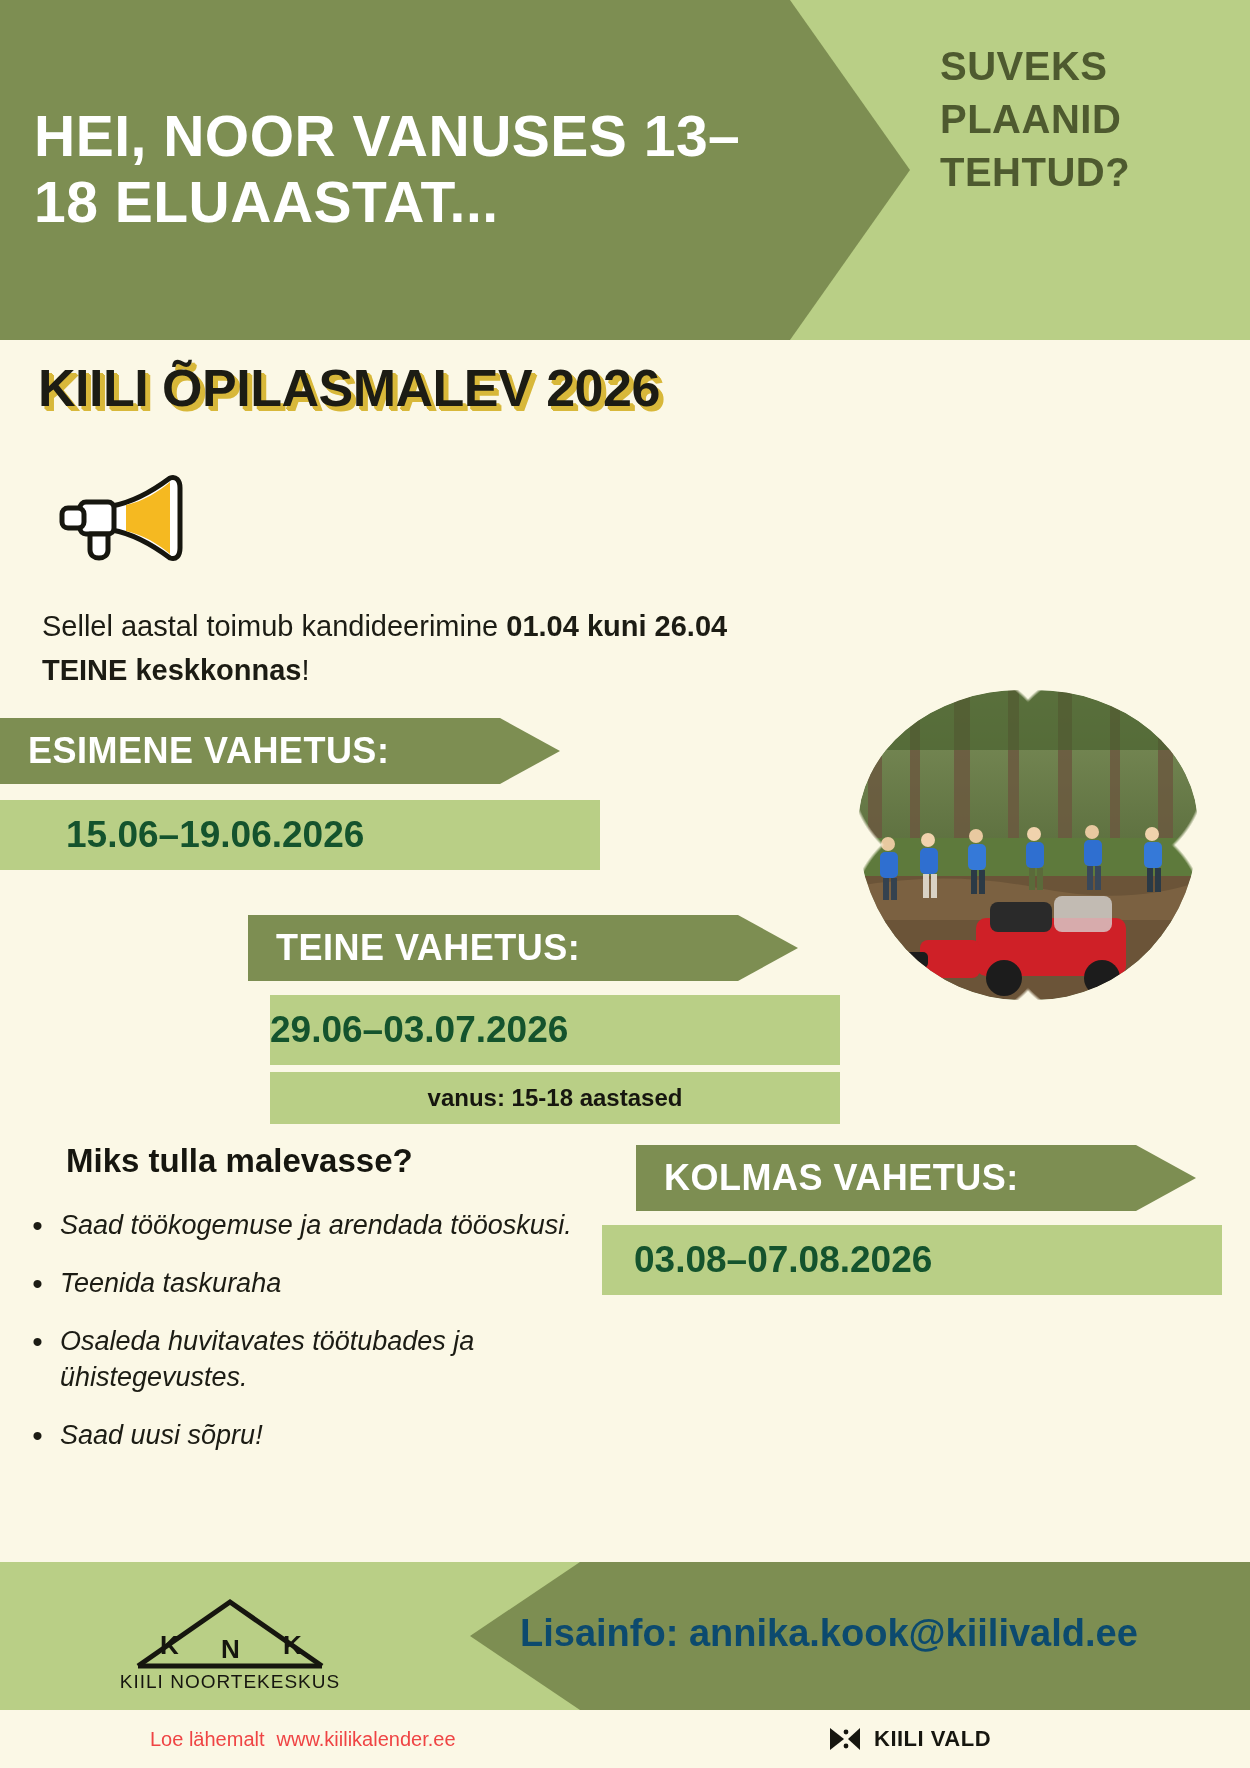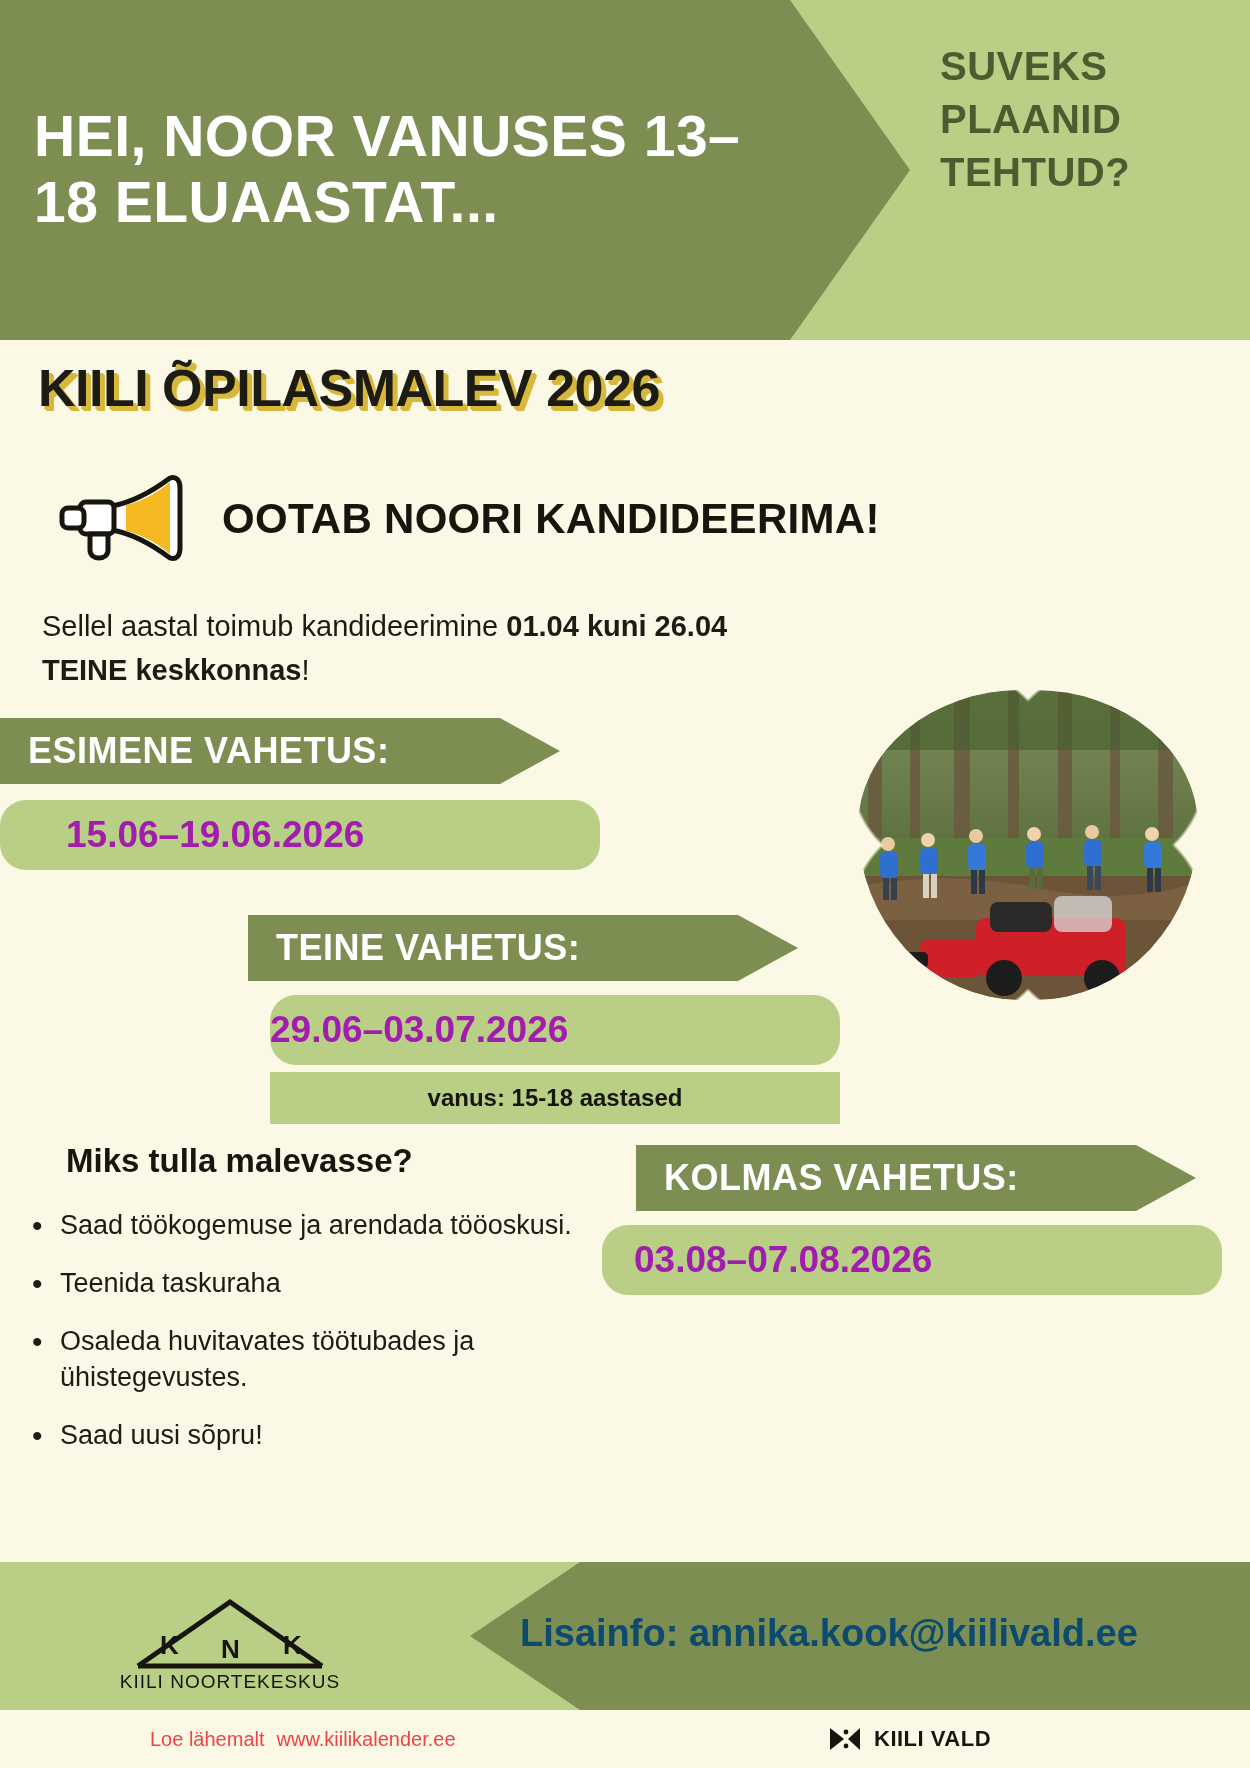--- a/index.html
+++ b/index.html
@@ -123,24 +123,24 @@
     color: #ffffff;
     font-size: 36px;
     font-weight: 800;
     letter-spacing: 0.5px;
     display: flex; align-items: center;
   }
   .shift-date {
     position: absolute;
     height: 70px;
     background: #b9cf86;
-    color: #a21caf;
+    color: #14532d;
     font-size: 37px;
     font-weight: 800;
-    display: flex; align-items: center; border-radius: 26px;
+    display: flex; align-items: center;
   }
 
   
   .shift1-label {
     top: 718px; left: 0; width: 560px;
     clip-path: polygon(0 0, 500px 0, 560px 33px, 500px 66px, 0 66px);
     padding-left: 28px;
   }
   .shift1-date {
     top: 800px; left: 0; width: 600px;
@@ -192,20 +192,21 @@
     width: 580px;
     list-style: none;
   }
   .why-list li {
     position: relative;
     font-size: 27px;
     line-height: 1.33;
     color: #1c1c14;
     margin-bottom: 22px;
     padding-left: 36px;
+    font-style: italic;
   }
   .why-list li::before {
     content: "•";
     position: absolute; left: 8px; top: -2px;
     font-size: 30px;
     color: #1c1c14;
   }
 
   
   .footer {
@@ -279,21 +280,20 @@
   <div class="megaphone">
     <svg viewBox="0 0 140 90" xmlns="http://www.w3.org/2000/svg">
       <path d="M120 6 C104 18 84 30 62 34 L62 58 C84 62 104 74 120 86 C126 88 130 84 130 76 L130 16 C130 8 126 4 120 6 Z" fill="#ffffff" stroke="#16160f" stroke-width="5" stroke-linejoin="round"></path>
       <path d="M120 10 C108 20 94 29 76 33 L76 59 C94 63 108 72 120 82 Z" fill="#f5b921"></path>
       <rect x="30" y="30" width="34" height="32" rx="6" fill="#ffffff" stroke="#16160f" stroke-width="5"></rect>
       <rect x="12" y="36" width="22" height="20" rx="6" fill="#ffffff" stroke="#16160f" stroke-width="5"></rect>
       <path d="M40 62 L40 78 C40 83 44 86 49 86 C54 86 58 83 58 78 L58 62 Z" fill="#ffffff" stroke="#16160f" stroke-width="5" stroke-linejoin="round"></path>
     </svg>
   </div>
 
-  <div class="subtitle">OOTAB NOORI KANDIDEERIMA!</div>
 
   <div class="intro">
     <span>Sellel aastal toimub kandideerimine </span><b>01.04 kuni 26.04</b><br>
     <b>TEINE keskkonnas</b><span>!</span>
   </div>
 
   <div class="photo-wrap">
     <div class="photo">
       <svg viewBox="0 0 340 310" preserveAspectRatio="xMidYMid slice" xmlns="http://www.w3.org/2000/svg">
         <defs>

